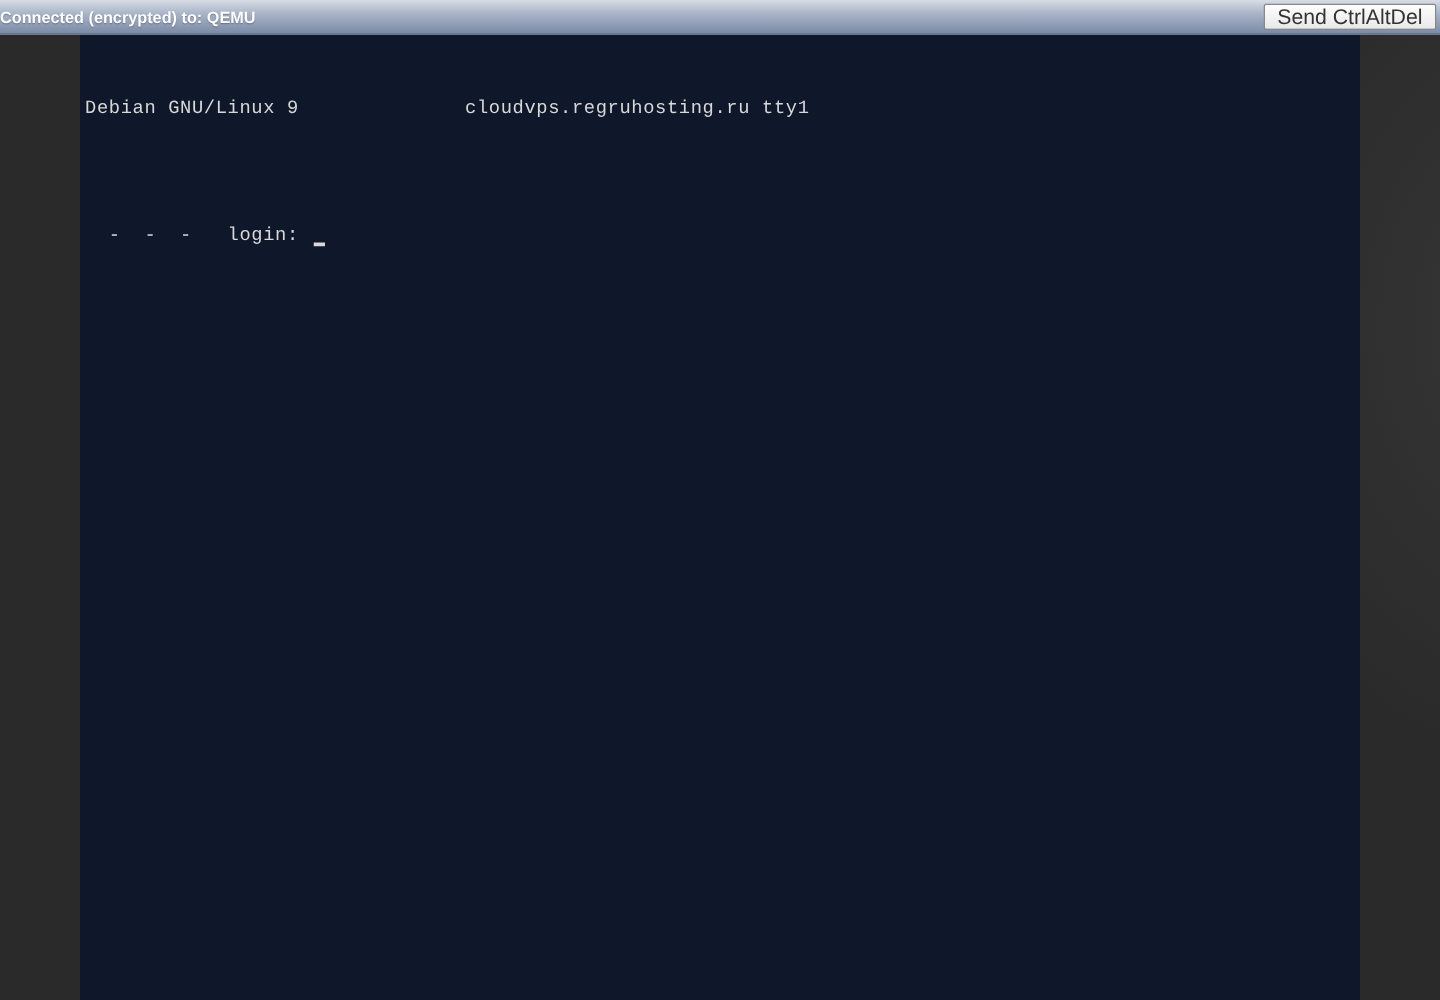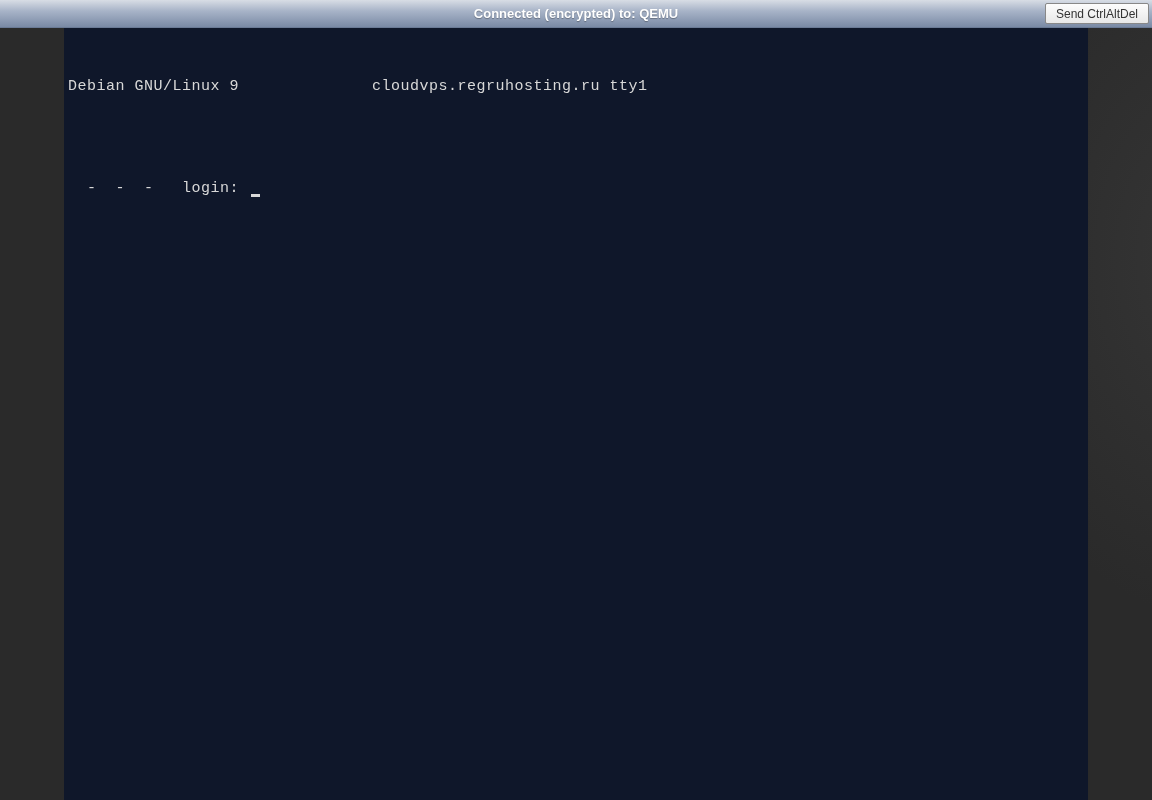--- a/index.html
+++ b/index.html
@@ -15,21 +15,21 @@
       overflow: hidden;
       font-family: Arial, sans-serif;
       position: relative;
     }
 
     .top-bar {
       width: 100%;
       height: 28px;
       background: linear-gradient(to bottom, #d8dde5 0%, #a8b4c8 40%, #7a8aa5 100%);
       display: flex;
-      justify-content: center;
+      justify-content: flex-start;
       align-items: center;
       position: relative;
       border-bottom: 1px solid #6a7a95;
     }
 
     .connection-status {
       color: #ffffff;
       font-size: 13px;
       font-weight: bold;
       text-shadow: 0 1px 1px rgba(0,0,0,0.3);
@@ -37,21 +37,21 @@
 
     .ctrl-alt-del-btn {
       position: absolute;
       right: 3px;
       top: 3px;
       height: 21px;
       padding: 0 10px;
       background: linear-gradient(to bottom, #fdfdfd, #e8e8e8);
       border: 1px solid #888;
       border-radius: 2px;
-      font-size: 12px;
+      font-size: 17px;
       color: #333;
       cursor: pointer;
       font-family: Arial, sans-serif;
       margin-left: 44px;
     }
 
     .terminal-container {
       position: absolute;
       left: 64px;
       top: 28px;

